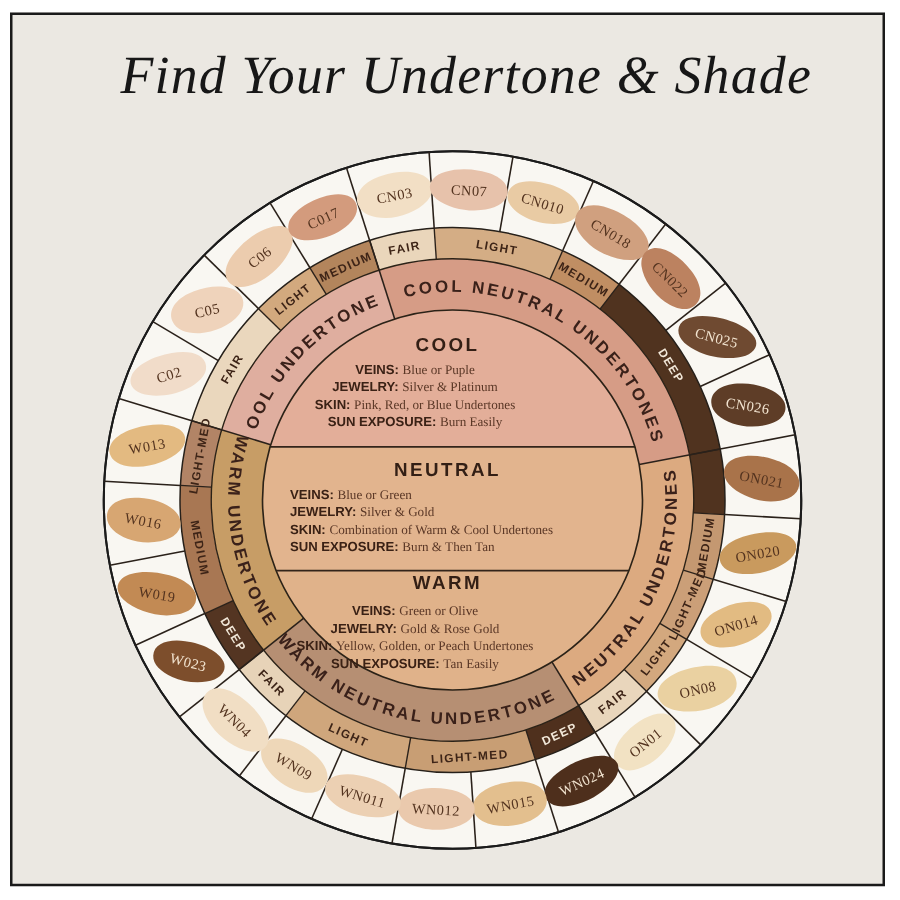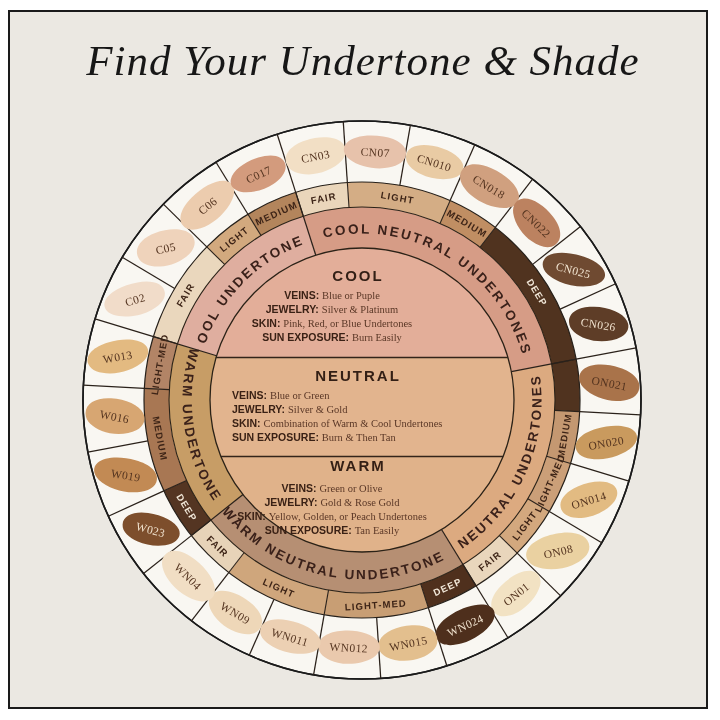--- a/index.html
+++ b/index.html
@@ -1,17 +1,17 @@
 <!DOCTYPE html>
 <html><head>
 <meta charset="utf-8">
 <style>
   html,body{margin:0;padding:0;background:#ffffff;width:720px;height:720px;overflow:hidden;}
   #canvas{position:absolute;left:8px;top:10px;width:700px;height:699px;background:#ebe8e2;border:2px solid #1a1a1a;box-sizing:border-box;}
-  #title{position:absolute;left:5px;top:24px;width:100%;text-align:center;margin:0;
+  #title{position:absolute;left:15px;top:24px;width:100%;text-align:center;margin:0;
          font-family:"Liberation Serif","DejaVu Serif",serif;font-style:italic;font-weight:500;
          font-size:43px;letter-spacing:1px;color:#171717;}
   #wheel-svg{position:absolute;left:0;top:0;}
   .curved-label{font-family:"Liberation Sans","DejaVu Sans",sans-serif;font-weight:bold;font-size:13.5px;letter-spacing:2.2px;fill:#3a211a;}
   .depth-label{font-family:"Liberation Sans","DejaVu Sans",sans-serif;font-weight:bold;font-size:9.5px;letter-spacing:1.1px;}
   .shade-label{font-family:"Liberation Serif","DejaVu Serif",serif;font-size:11.5px;letter-spacing:0.4px;}
   .inner-heading{font-family:"Liberation Sans","DejaVu Sans",sans-serif;font-weight:bold;font-size:15px;letter-spacing:2px;fill:#331f15;}
   .row-label{font-family:"Liberation Sans","DejaVu Sans",sans-serif;font-weight:bold;font-size:10.5px;fill:#3a2115;}
   .row-value{font-family:"Liberation Serif","DejaVu Serif",serif;font-size:10.5px;fill:#5a3726;}
 </style>

